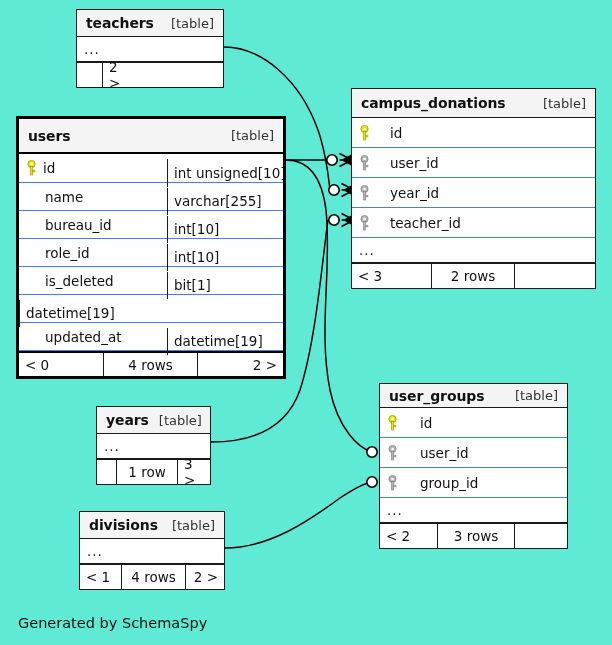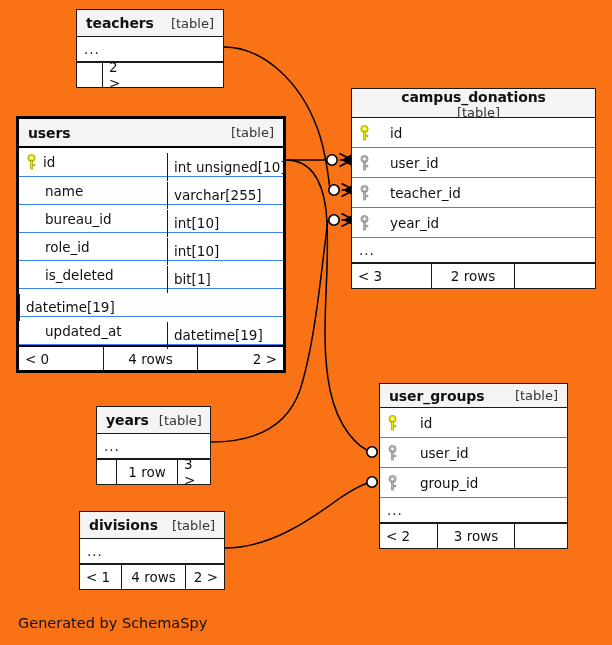--- a/index.html
+++ b/index.html
@@ -7,21 +7,21 @@
     padding: 0;
     background: #ffffff;
   }
   body {
     font-family: "DejaVu Sans", sans-serif;
   }
   #canvas {
     position: relative;
     width: 612px;
     height: 645px;
-    background: #f97316;
+    background: #5eead4;
     overflow: hidden;
   }
 
   
   .tbl {
     position: absolute;
     box-sizing: border-box;
     background: #ffffff;
     border: 1px solid #1a1a1a;
     font-size: 13.5px;
@@ -188,21 +188,21 @@
       <span class="ttag">[table]</span>
     </div>
     <div class="ellipsis-row">...</div>
     <div class="foot">
       <div class="f-left" style="flex:0 0 26px;"></div>
       <div class="f-right" style="flex:0 0 36px;">2 &gt;</div>
     </div>
   </div>
 
   <div class="tbl focal" style="left:16px; top:116px; width:270px;">
-    <div class="hdr" style="height:29px;">
+    <div class="hdr" style="height:35px;">
       <span class="tname">users</span>
       <span class="ttag">[table]</span>
     </div>
 
     <div class="row" style="height:29px;">
       <div class="colname" style="flex:0 0 148px;">
         <span class="keyicon">
           <svg viewBox="0 0 11 16" width="11" height="16">
             <circle cx="5.5" cy="4" r="3.6" fill="#e8e800" stroke="#9a9a00" stroke-width="0.8"></circle>
             <circle cx="5.5" cy="4" r="1.3" fill="#ffffff"></circle>
@@ -255,21 +255,21 @@
     </div>
 
     <div class="foot">
       <div class="f-left" style="flex:0 0 85px;">&lt; 0</div>
       <div class="f-mid" style="flex:1 1 auto;">4 rows</div>
       <div class="f-right" style="flex:0 0 85px;">2 &gt;</div>
     </div>
   </div>
 
   <div class="tbl" style="left:351px; top:88px; width:245px;">
-    <div class="hdr" style="height:29px;flex-direction:column;">
+    <div class="hdr" style="height:29px;">
       <span class="tname">campus_donations</span>
       <span class="ttag">[table]</span>
     </div>
 
     <div class="row" style="height:30px;">
       <div class="colname" style="flex:1 1 auto; border-left:none;">
         <span class="keyicon">
           <svg viewBox="0 0 11 16" width="11" height="16">
             <circle cx="5.5" cy="4" r="3.6" fill="#e8e800" stroke="#9a9a00" stroke-width="0.8"></circle>
             <circle cx="5.5" cy="4" r="1.3" fill="#ffffff"></circle>
@@ -298,35 +298,35 @@
     <div class="row" style="height:30px;">
       <div class="colname" style="flex:1 1 auto;">
         <span class="keyicon">
           <svg viewBox="0 0 11 16" width="11" height="16">
             <circle cx="5.5" cy="4" r="3.6" fill="#b3b3b3" stroke="#888888" stroke-width="0.8"></circle>
             <circle cx="5.5" cy="4" r="1.3" fill="#ffffff"></circle>
             <rect x="4.3" y="6.6" width="2.4" height="8.4" fill="#b3b3b3" stroke="#888888" stroke-width="0.6"></rect>
             <rect x="6.7" y="10.2" width="2.2" height="1.7" fill="#b3b3b3" stroke="#888888" stroke-width="0.6"></rect>
           </svg>
         </span>
-        <span class="cname-txt" style="padding-left:20px;">teacher_id</span>
+        <span class="cname-txt" style="padding-left:20px;">year_id</span>
       </div>
     </div>
 
     <div class="row" style="height:30px;">
       <div class="colname" style="flex:1 1 auto;">
         <span class="keyicon">
           <svg viewBox="0 0 11 16" width="11" height="16">
             <circle cx="5.5" cy="4" r="3.6" fill="#b3b3b3" stroke="#888888" stroke-width="0.8"></circle>
             <circle cx="5.5" cy="4" r="1.3" fill="#ffffff"></circle>
             <rect x="4.3" y="6.6" width="2.4" height="8.4" fill="#b3b3b3" stroke="#888888" stroke-width="0.6"></rect>
             <rect x="6.7" y="10.2" width="2.2" height="1.7" fill="#b3b3b3" stroke="#888888" stroke-width="0.6"></rect>
           </svg>
         </span>
-        <span class="cname-txt" style="padding-left:20px;">year_id</span>
+        <span class="cname-txt" style="padding-left:20px;">teacher_id</span>
       </div>
     </div>
 
     <div class="ellipsis-row">...</div>
 
     <div class="foot">
       <div class="f-left" style="flex:0 0 80px;">&lt; 3</div>
       <div class="f-mid" style="flex:1 1 auto;">2 rows</div>
       <div class="f-right" style="flex:0 0 80px;"></div>
     </div>

